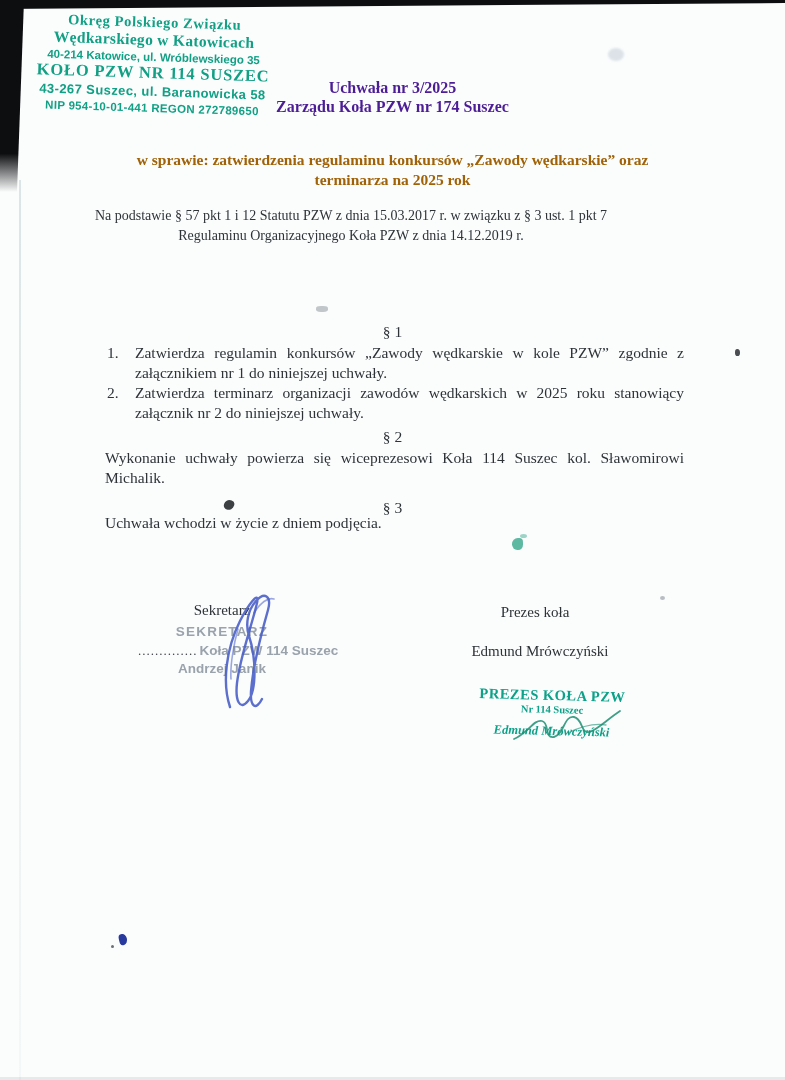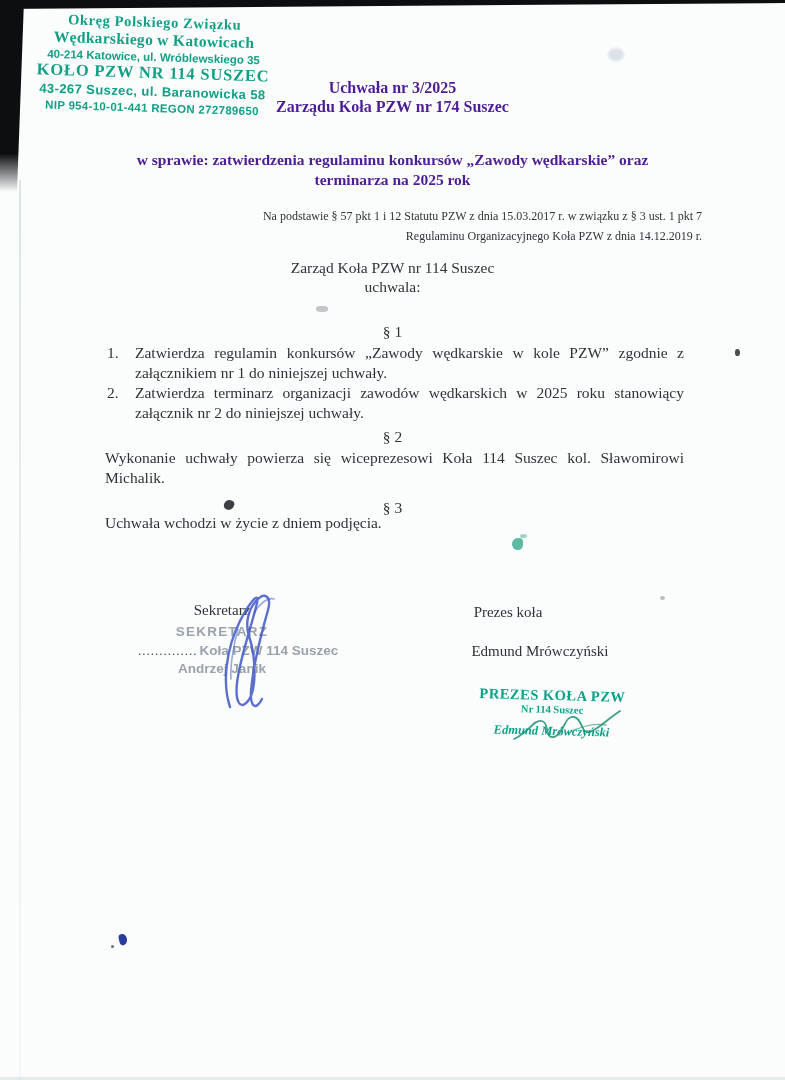--- a/index.html
+++ b/index.html
@@ -46,23 +46,23 @@
   }
   .sh1 { font-family:"Liberation Serif",serif; font-weight:700; font-size:14.5px; letter-spacing:0.6px; }
   .sh2 { font-family:"Liberation Serif",serif; font-weight:700; font-size:15.5px; letter-spacing:0.3px; margin-top:1px; }
   .sh3 { font-family:"Liberation Sans",sans-serif; font-weight:700; font-size:11.5px; margin-top:2px; }
   .sh4 { font-family:"Liberation Serif",serif; font-weight:700; font-size:16.5px; letter-spacing:0.8px; margin-top:1px; }
   .sh5 { font-family:"Liberation Sans",sans-serif; font-weight:700; font-size:13px; letter-spacing:0.4px; margin-top:2px; }
   .sh6 { font-family:"Liberation Sans",sans-serif; font-weight:700; font-size:11.5px; letter-spacing:0.3px; margin-top:3px; }
   .title-block { position:absolute; top:78px; left:0; width:785px; text-align:center;
                  font-weight:700; font-size:16px; line-height:19px; color:#4c1d95; }
   .subject-block { position:absolute; top:150px; left:0; width:785px; text-align:center;
-                   font-weight:700; font-size:15.5px; line-height:20px; color:#4c1d95; }
-  .legal-block { position:absolute; top:206px; left:0; width:702px; text-align:right;
-                 font-size:12px; line-height:20px; }
+                   font-weight:700; font-size:15.5px; line-height:20px; color:#a16207; }
+  .legal-block { position:absolute; top:206px; left:0; width:702px; text-align:center;
+                 font-size:14px; line-height:20px; }
   .resolver-block { position:absolute; top:258px; left:0; width:785px; text-align:center;
                     font-size:15.5px; line-height:19px; }
   .sec-head { position:absolute; left:0; width:785px; text-align:center; font-size:15.5px; }
   .sec1-head { top:323px; }
   .sec2-head { top:428px; }
   .sec3-head { top:499px; }
   .list-block { position:absolute; top:343px; left:107px; width:577px;
                 font-size:15.5px; line-height:20px; }
   .list-item { display:flex; }
   .list-no { width:28px; flex:0 0 28px; }
@@ -74,21 +74,21 @@
   
   .sek-role { position:absolute; top:602px; left:152px; width:140px; text-align:center; font-size:15px; }
   .sek-stamp-line { font-family:"Liberation Sans",sans-serif; font-weight:700; color:#9aa3ac; }
   .sek-l1 { position:absolute; top:624px; left:152px; width:140px; text-align:center; font-size:13.5px; letter-spacing:1.2px; }
   .sek-row { position:absolute; top:643px; left:138px; width:185px; display:flex; align-items:baseline; justify-content:flex-start; }
   .sek-dots { font-size:13px; color:#44474b; letter-spacing:1px; margin-right:2px; }
   .sek-l2 { font-size:13.5px; white-space:nowrap; }
   .sek-l3 { position:absolute; top:661px; left:152px; width:140px; text-align:center; font-size:13.5px; }
   .sig-blue { position:absolute; top:579px; left:196px; width:92px; height:140px; }
 
-  .prez-role { position:absolute; top:604px; left:438px; width:140px; text-align:center; font-size:15px; }
+  .prez-role { position:absolute; top:604px; left:465px; width:140px; text-align:center; font-size:15px; }
   .prez-name { position:absolute; top:643px; left:450px; width:180px; text-align:center; font-size:15px; }
   .prez-stamp { position:absolute; top:687px; left:478px; width:148px; text-align:center;
                 transform:rotate(1.5deg); line-height:1.15; }
   .pz1 { font-family:"Liberation Serif",serif; font-weight:700; font-size:14.5px; letter-spacing:0.5px; }
   .pz2 { font-family:"Liberation Serif",serif; font-weight:700; font-size:10.5px; }
   .pz3 { font-family:"Liberation Serif",serif; font-weight:700; font-style:italic; font-size:12.5px; margin-top:8px; }
   .sig-green { position:absolute; top:697px; left:510px; width:114px; height:52px; }
 </style>
 </head>
 <body>
@@ -117,24 +117,20 @@
   <div class="subject-block">
     <div>w sprawie: zatwierdzenia regulaminu konkursów „Zawody wędkarskie” oraz</div>
     <div>terminarza na 2025 rok</div>
   </div>
 
   <div class="legal-block">
     <div>Na podstawie § 57 pkt 1 i 12 Statutu PZW z dnia 15.03.2017 r. w związku z § 3 ust. 1 pkt 7</div>
     <div>Regulaminu Organizacyjnego Koła PZW z dnia 14.12.2019 r.</div>
   </div>
 
-  <div class="resolver-block">
-    <div>Zarząd Koła PZW nr 114 Suszec</div>
-    <div>uchwala:</div>
-  </div>
 
   <div class="sec-head sec1-head">§ 1</div>
   <div class="list-block">
     <div class="list-item">
       <div class="list-no">1.</div>
       <div class="list-text">Zatwierdza regulamin konkursów „Zawody wędkarskie w kole PZW” zgodnie z załącznikiem nr 1 do niniejszej uchwały.</div>
     </div>
     <div class="list-item">
       <div class="list-no">2.</div>
       <div class="list-text">Zatwierdza terminarz organizacji zawodów wędkarskich w 2025 roku stanowiący załącznik nr 2 do niniejszej uchwały.</div>

